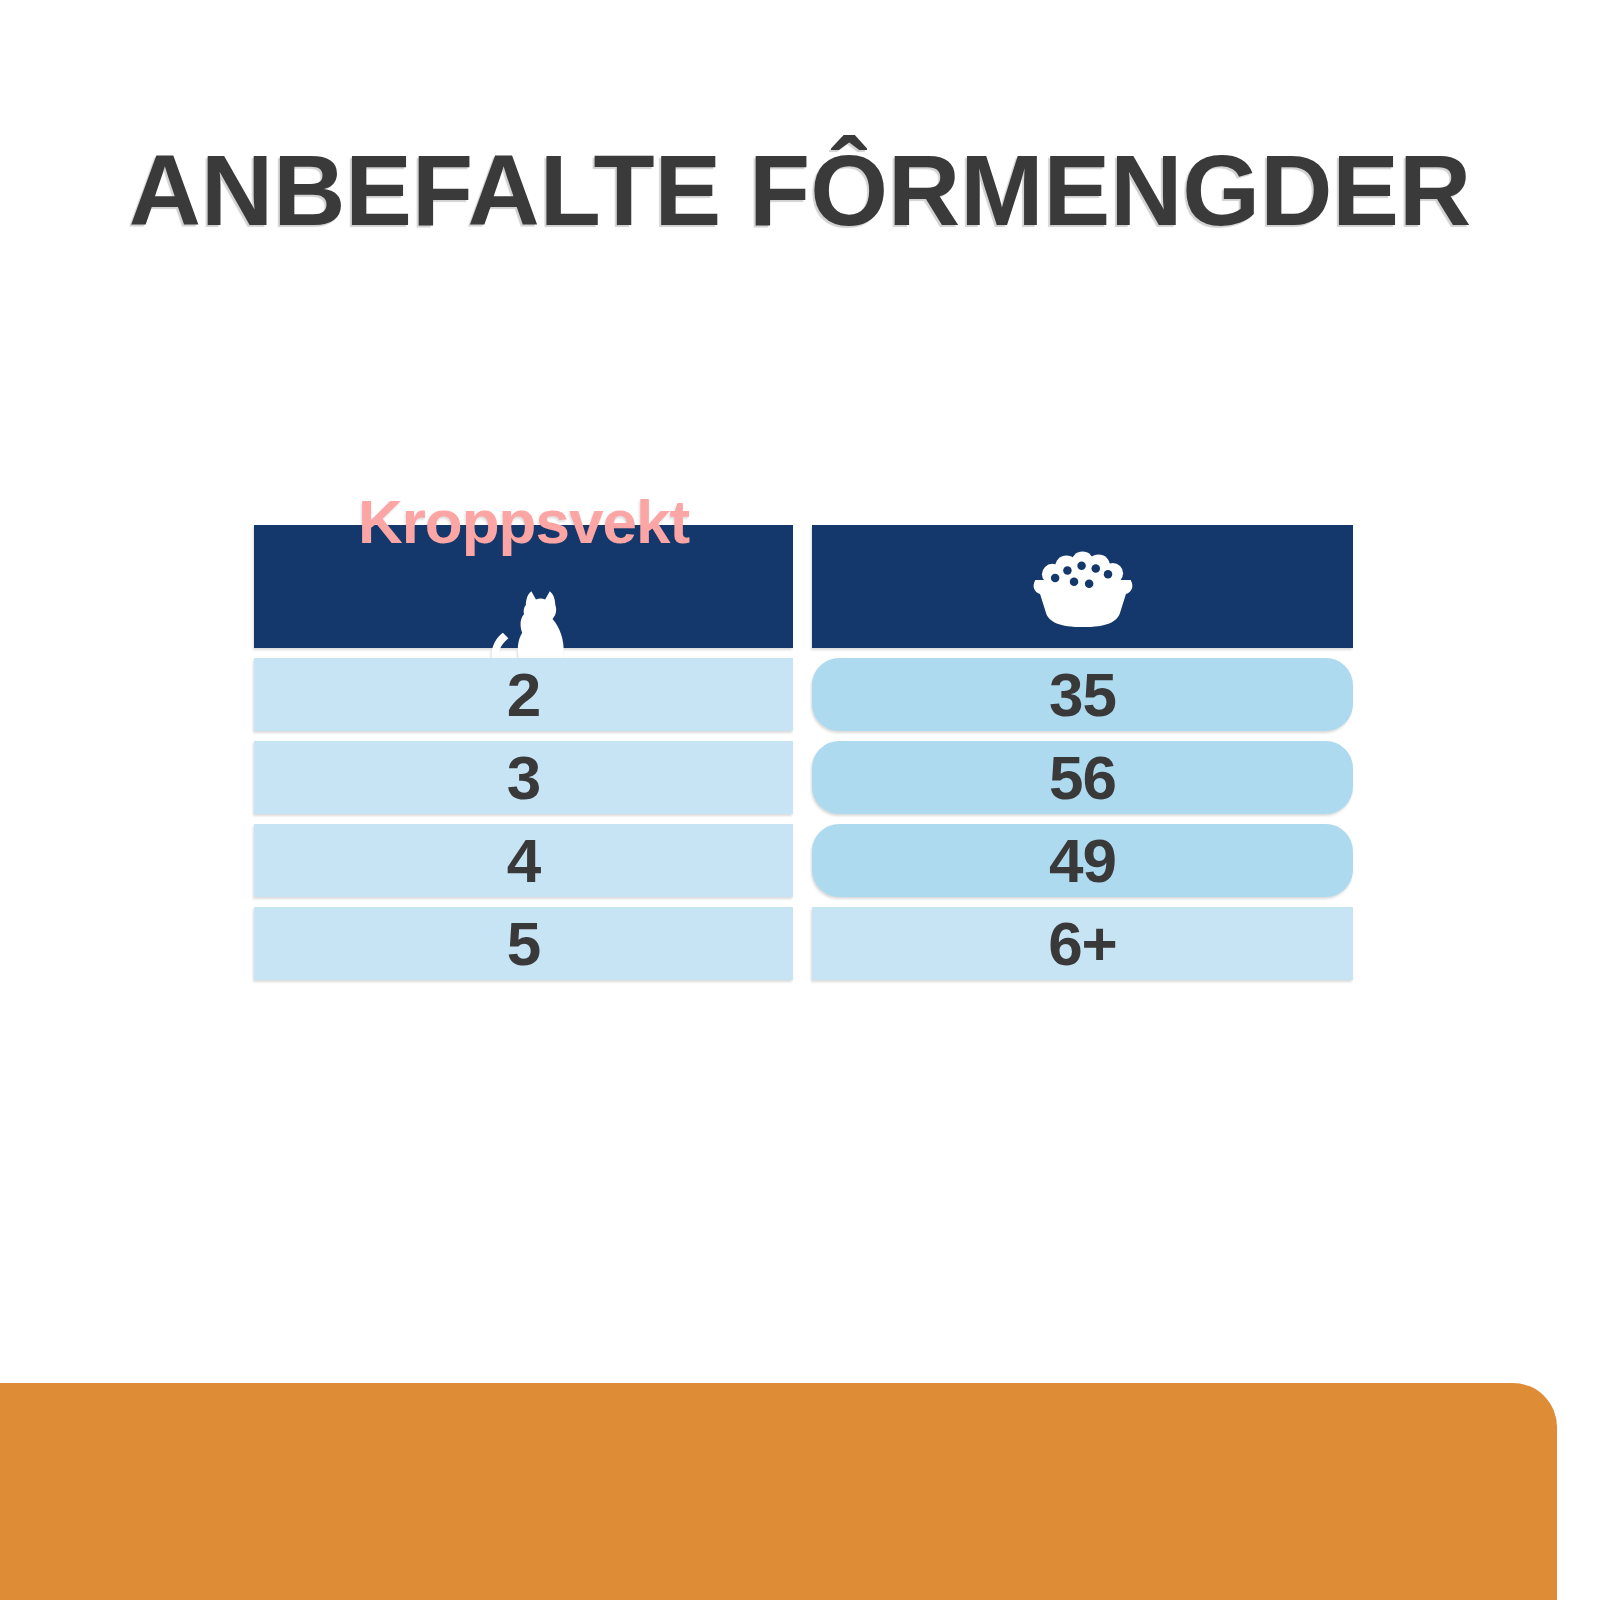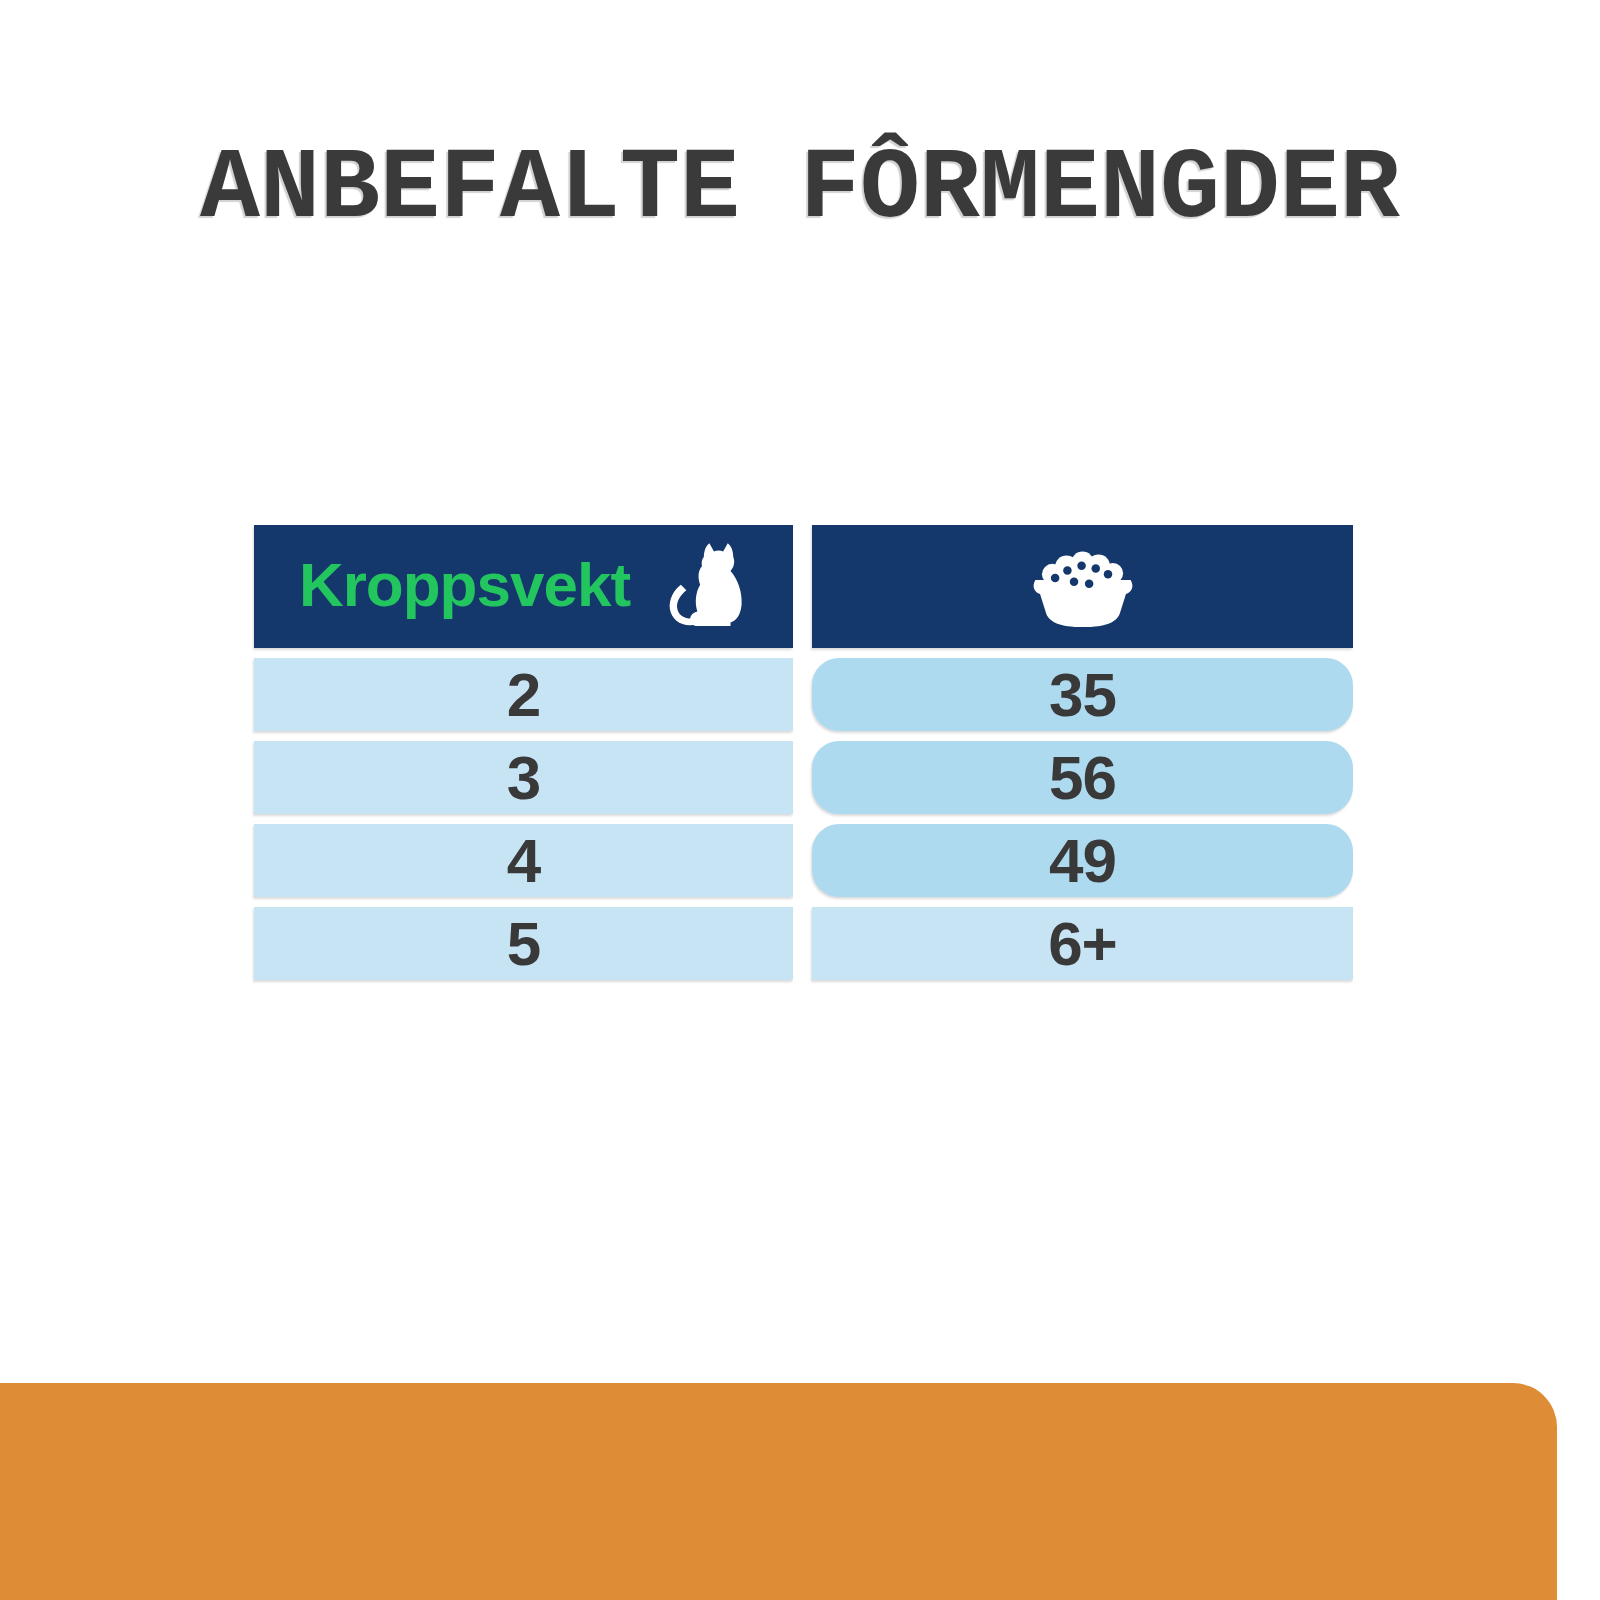--- a/index.html
+++ b/index.html
@@ -17,21 +17,21 @@
 
   
   .page-title {
     position: absolute;
     top: 140px;
     left: 0;
     width: 1600px;
     margin: 0;
     text-align: center;
     white-space: nowrap;
-    font-family: Liberation Mono, monospace;
+    font-family: Liberation Sans, sans-serif;
     font-weight: bold;
     font-size: 100px;
     line-height: 1;
     letter-spacing: 0px;
     color: #3a3a3a;
     text-shadow: -2px 2px 1px rgba(0,0,0,0.18);
   }
 
   
   .feeding-table {
@@ -45,25 +45,26 @@
     row-gap: 10px;
     filter: drop-shadow(-1px 2px 1px rgba(0,0,0,0.14));
   }
   .cell {
     display: flex;
     align-items: center;
     justify-content: center;
   }
   .cell.header {
     background: #15386c;
-    color: #22c55e;
+    color: #fca5a5;
     font-weight: bold;
     font-size: 62px;
     letter-spacing: -1px;
     gap: 26px;
+    flex-direction: column;
   }
   .cell.header .hdr-label {
     transform: translateY(-2px);
   }
   .cell.data {
     font-weight: bold;
     font-size: 62px;
     letter-spacing: -1px;
     color: #393939;
   }

